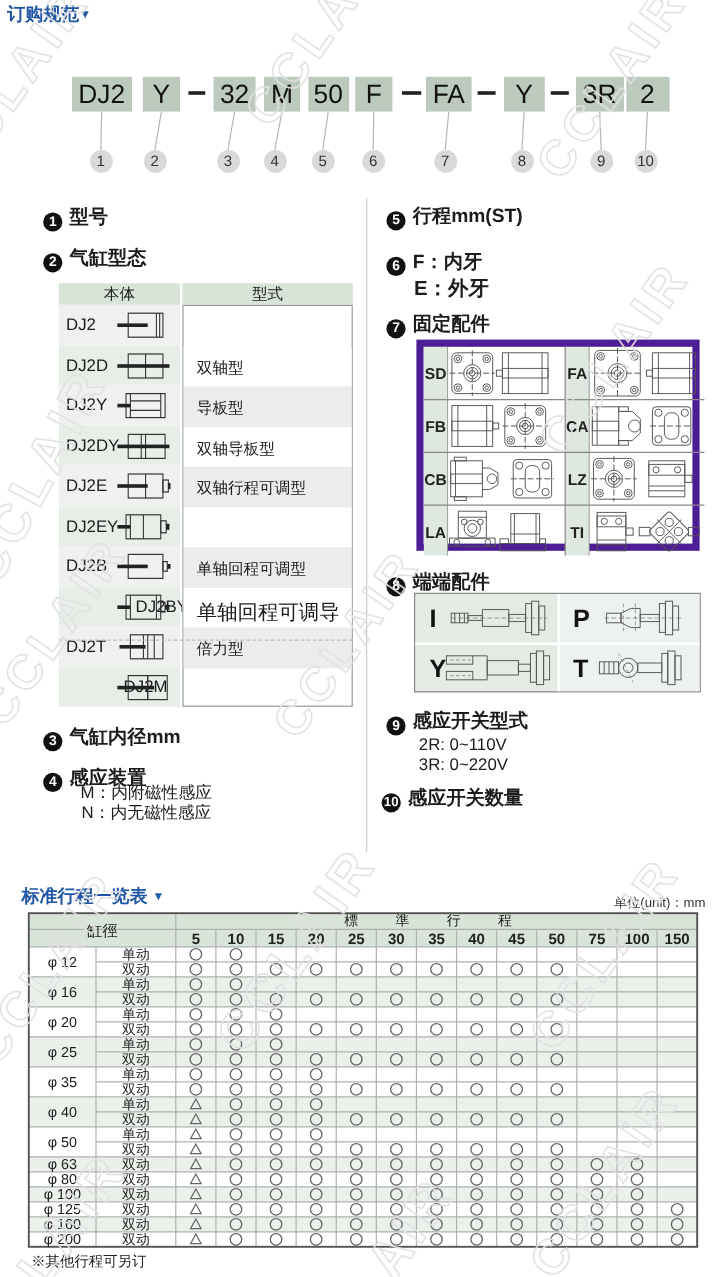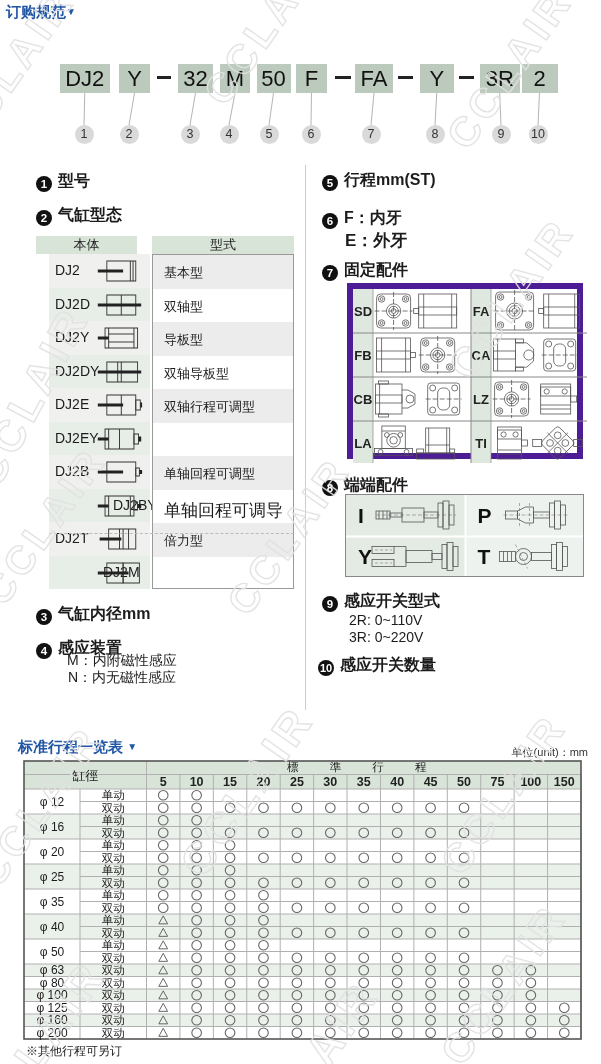--- a/index.html
+++ b/index.html
@@ -70,21 +70,21 @@
 <div class="ncirc" style="left:259.5px;">5</div>
 <div class="ncirc" style="left:301.5px;">6</div>
 <div class="ncirc" style="left:361.5px;">7</div>
 <div class="ncirc" style="left:425.5px;">8</div>
 <div class="ncirc" style="left:491.5px;">9</div>
 <div class="ncirc" style="left:528.5px;">10</div>
 </div>
 <div class="sect" style="left:36px;top:171px;"><span class="badge">1</span>型号</div>
 <div class="sect" style="left:36px;top:205px;"><span class="badge">2</span>气缸型态</div>
 
-<div class="abs" style="left:36px;top:236px;width:101px;height:18px;background:#d9e4d9;text-align:center;line-height:18px;font-size:13px;">本体</div>
+<div class="abs" style="left:49px;top:236px;width:101px;height:18px;background:#d9e4d9;text-align:center;line-height:18px;font-size:13px;">本体</div>
 <div class="abs" style="left:152px;top:236px;width:142px;height:18px;background:#d9e4d9;text-align:center;line-height:18px;font-size:13px;">型式</div>
 <div class="abs" style="left:49px;top:254.0px;width:101px;height:33.5px;background:#f0f0ef;font-size:14px;">
     <span style="position:absolute;left:6px;top:8px;">DJ2</span>
     <span style="position:absolute;right:7px;top:4px;"><svg width="47" height="26" viewBox="0 0 52 26" style="vertical-align:middle" preserveAspectRatio="none">
         <rect x="12" y="3" width="32" height="20" fill="none" stroke="#333" stroke-width="1"></rect>
         <line x1="38" y1="3" x2="38" y2="23" fill="none" stroke="#333" stroke-width="1"></line>
         <line x1="41" y1="3" x2="41" y2="23" fill="none" stroke="#333" stroke-width="1"></line>
         <rect x="2" y="11.5" width="28" height="3" fill="#222"></rect>
       </svg></span>
   </div>
@@ -169,23 +169,20 @@
   </div>
 <div class="abs" style="left:49px;top:555.5px;width:101px;height:33.5px;background:#e7ede7;font-size:14px;">
     <span style="position:absolute;left:6px;top:8px;margin-left:48px;">DJ2M</span>
     <span style="position:absolute;right:7px;top:4px;"><svg width="47" height="26" viewBox="0 0 52 26" style="vertical-align:middle" preserveAspectRatio="none">
         <rect x="12" y="3" width="18" height="20" fill="none" stroke="#333" stroke-width="1"></rect>
         <rect x="30" y="3" width="18" height="20" fill="none" stroke="#333" stroke-width="1"></rect>
         <rect x="2" y="11.5" width="34" height="3" fill="#222"></rect>
       </svg></span>
   </div>
 <div class="abs" style="left:152px;top:254px;width:142px;height:335px;border:1px solid #999;box-sizing:border-box;background:#fff;">
-<div style="position:absolute;left:0;top:0.0px;width:100%;height:33.5px;background:#ececec;font-size:13px;">
-      <span style="position:absolute;left:11px;top:9px;">基本型</span>
-    </div>
 <div style="position:absolute;left:0;top:33.5px;width:100%;height:33.5px;background:#ffffff;font-size:13px;">
       <span style="position:absolute;left:11px;top:9px;">双轴型</span>
     </div>
 <div style="position:absolute;left:0;top:67.0px;width:100%;height:33.5px;background:#ececec;font-size:13px;">
       <span style="position:absolute;left:11px;top:9px;">导板型</span>
     </div>
 <div style="position:absolute;left:0;top:100.5px;width:100%;height:33.5px;background:#ffffff;font-size:13px;">
       <span style="position:absolute;left:11px;top:9px;">双轴导板型</span>
     </div>
 <div style="position:absolute;left:0;top:134.0px;width:100%;height:33.5px;background:#ececec;font-size:13px;">

